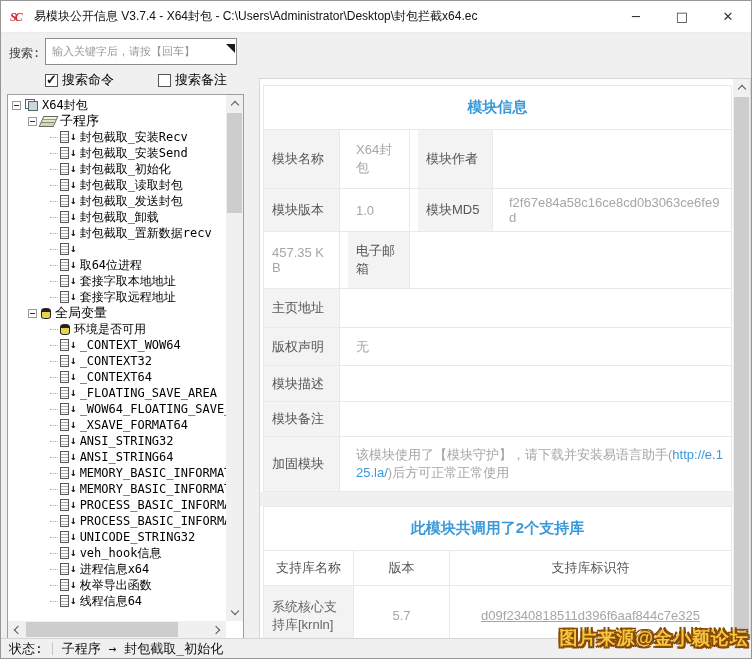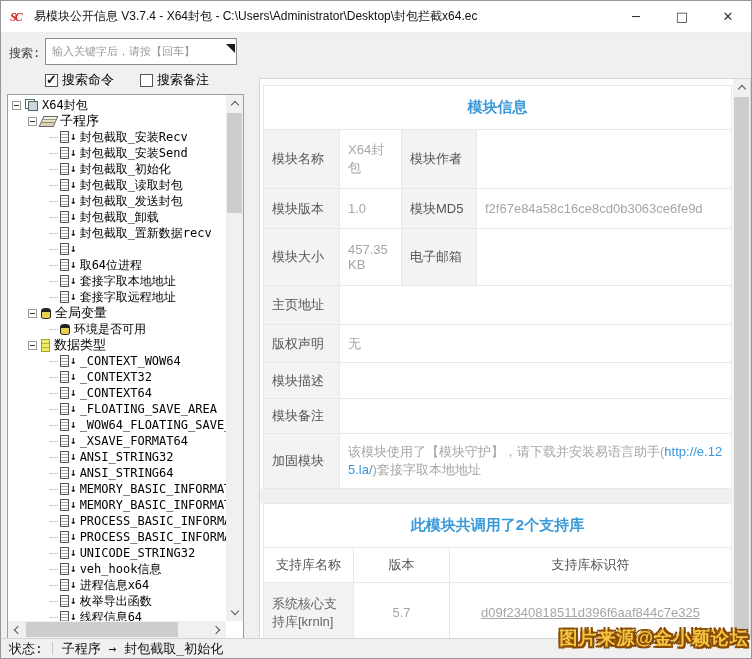--- a/index.html
+++ b/index.html
@@ -14,21 +14,21 @@
   .win-btns { display:flex; height:32px; }
   .win-btn { width:46px; height:32px; display:flex; align-items:center; justify-content:center; font-size:13px; color:#333; font-family:"DejaVu Sans", sans-serif; }
 
   
   .search-label, .statusbar, .tree-body, .search-input { font-family:"DejaVu Sans Mono", monospace; }
   .search-label { position:absolute; left:8px; top:44px; font-size:12px; color:#404040; }
   .search-box { position:absolute; left:44px; top:37px; width:192px; height:27px; background:#fff; border:1px solid #8d8d8d; }
   .search-input { width:100%; height:100%; border:0; outline:none; padding:0 14px 0 6px; font-size:11px; color:#222; background:transparent; }
   .search-input::placeholder { color:#9a9a9a; opacity:1; }
   .input-marker { position:absolute; right:1px; top:5px; width:0; height:0; border-top:9px solid #1a1a1a; border-left:9px solid transparent; }
-  .cbrow { position:absolute; left:44px; top:70px; display:flex; gap:26px; }
+  .cbrow { position:absolute; left:44px; top:70px; display:flex; gap:44px; }
   .cbwrap { display:flex; align-items:center; gap:4px; }
   .cb { width:13px; height:13px; border:1px solid #555; background:#fff; position:relative; }
   .cb.checked::after { content:"✓"; position:absolute; left:0; top:-3px; font-size:13px; font-weight:bold; color:#1a1a1a; }
   .cblabel { font-size:13px; color:#000; font-family:"DejaVu Sans Mono", monospace; }
 
   
   .tree-panel { position:absolute; left:6px; top:93px; width:237px; height:545px; background:#fff; border:1px solid #9a9fa5; }
   .tree-body { position:absolute; left:0; top:0; width:218px; height:526px; overflow:hidden; padding-top:2px; }
   .trow { height:16px; display:flex; align-items:center; white-space:nowrap; font-size:12px; color:#000; }
   .trow.d0 { padding-left:4px; }
@@ -58,21 +58,21 @@
   .chev.left { transform:rotate(135deg); margin-left:3px; }
   .chev.right { transform:rotate(-45deg); margin-right:3px; }
   .vthumb { position:absolute; left:1px; width:15px; background:#cdcdcd; }
   .hthumb { position:absolute; top:1px; height:15px; background:#cdcdcd; }
 
   
   .rpanel { position:absolute; left:258px; top:37px; width:492px; height:596px; background:#fff; border:1px solid #d6d6d6; overflow:hidden;margin-top:40px; }
   .rp-inner { position:absolute; left:3px; top:6px; width:469px; }
   .tbl { border:1px solid #e9e9e9; background:#fff; }
   .tbl-title { height:44px; display:flex; align-items:center; justify-content:center; color:#3a99d8; font-size:15px; font-weight:bold; border-bottom:1px solid #e9e9e9; background:#fff; }
-  .mirow { display:grid; }
+  .mirow { display:grid;gap:8px; }
   .mirow.four { grid-template-columns:76px 62px 75px 1fr; }
   .mirow.two { grid-template-columns:76px 1fr; }
   .mirow + .mirow { border-top:1px solid #e9e9e9; }
   .mc { display:flex; align-items:center; padding:6px 8px; font-size:13px; overflow:hidden; }
   .mc.lab { background:#f3f3f3; color:#555; border-right:1px solid #e9e9e9; }
   .mc.val { color:#a6a6a6; word-break:break-all; }
   .mc.val.inner { border-right:1px solid #e9e9e9; }
   .mc .link { color:#3a99d8; }
   .tgap { height:14px; background:#f0f0f0; margin:0 -3px; padding:0; border:0; }
   .suprow { display:grid; grid-template-columns:90px 96px 1fr; border-top:1px solid #e9e9e9; }
@@ -210,25 +210,20 @@
         <div class="trow d1">
           <span class="expander"></span>
           <span class="tico var"></span>
           <span class="tlabel">全局变量</span>
         </div>
         <div class="trow d2">
           <span class="dots"></span>
           <span class="tico var"></span>
           <span class="tlabel">环境是否可用</span>
         </div>
-        <div class="trow d1">
-          <span class="expander"></span>
-          <span class="tico data"></span>
-          <span class="tlabel">数据类型</span>
-        </div>
         <div class="trow d2">
           <span class="dots"></span>
           <span class="tico doc"></span>
           <span class="darr">↓</span>
           <span class="tlabel">_CONTEXT_WOW64</span>
         </div>
         <div class="trow d2">
           <span class="dots"></span>
           <span class="tico doc"></span>
           <span class="darr">↓</span>
@@ -356,21 +351,20 @@
               <div class="mc lab">模块作者</div>
               <div class="mc val"></div>
             </div>
             <div class="mirow four" style="min-height: 40px;">
               <div class="mc lab">模块版本</div>
               <div class="mc val inner">1.0</div>
               <div class="mc lab">模块MD5</div>
               <div class="mc val">f2f67e84a58c16ce8cd0b3063ce6fe9d</div>
             </div>
             <div class="mirow four" style="min-height: 57px;">
-              <div class="mc lab">模块大小</div>
               <div class="mc val inner">457.35 KB</div>
               <div class="mc lab">电子邮箱</div>
               <div class="mc val"></div>
             </div>
             <div class="mirow two" style="min-height: 39px;">
               <div class="mc lab">主页地址</div>
               <div class="mc val"></div>
             </div>
             <div class="mirow two" style="min-height: 38px;">
               <div class="mc lab">版权声明</div>
@@ -380,21 +374,21 @@
               <div class="mc lab">模块描述</div>
               <div class="mc val"></div>
             </div>
             <div class="mirow two" style="min-height: 35px;">
               <div class="mc lab">模块备注</div>
               <div class="mc val"></div>
             </div>
             <div class="mirow two" style="min-height: 55px;">
               <div class="mc lab">加固模块</div>
               <div class="mc val">
-                <span><span>该模块使用了【模块守护】，请下载并安装易语言助手(</span><span class="link">http://e.125.la/</span><span>)套接字取本地地址</span></span>
+                <span><span>该模块使用了【模块守护】，请下载并安装易语言助手(</span><span class="link">http://e.125.la/</span><span>)后方可正常正常使用</span></span>
               </div>
             </div>
           </div>
       </div>
       <div class="tgap"></div>
       <div class="tbl">
         <div class="tbl-title">此模块共调用了2个支持库</div>
         <div class="suprow" style="border-top:0;">
           <div class="sc head h1">支持库名称</div>
           <div class="sc head h2">版本</div>

